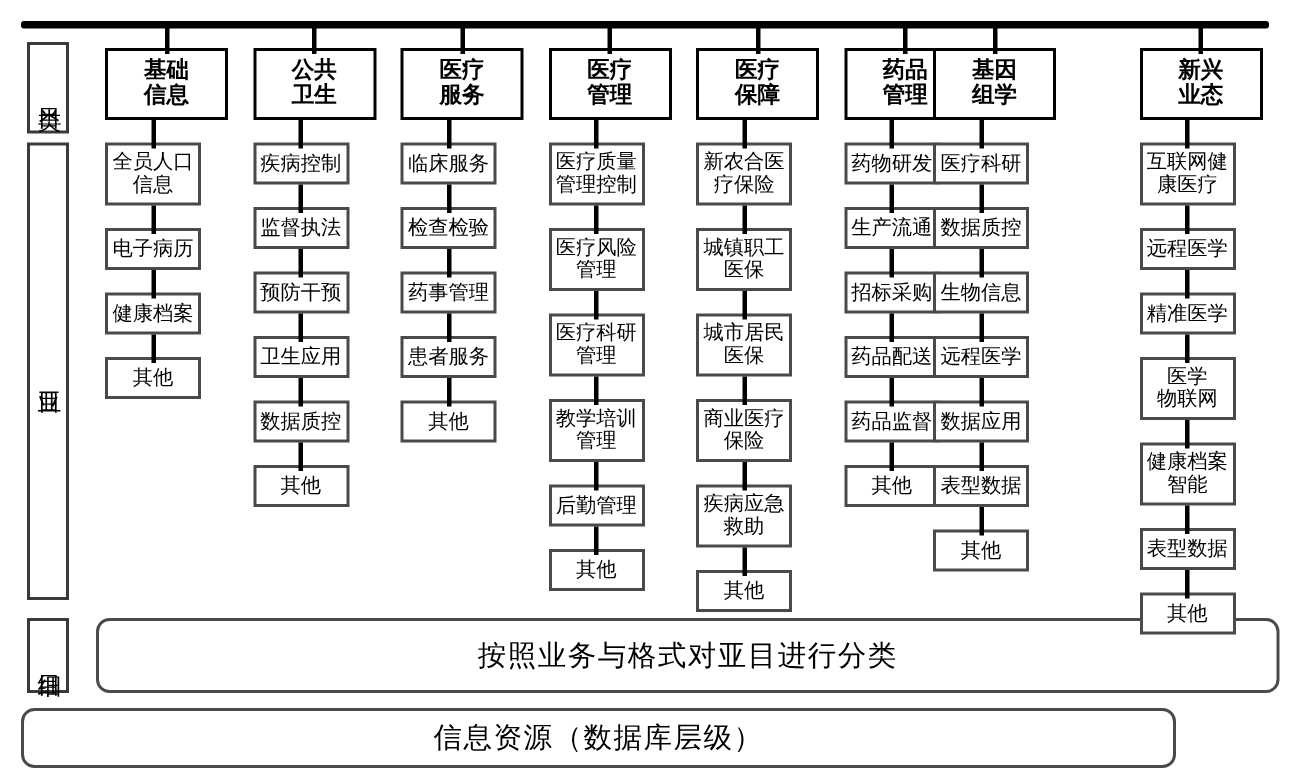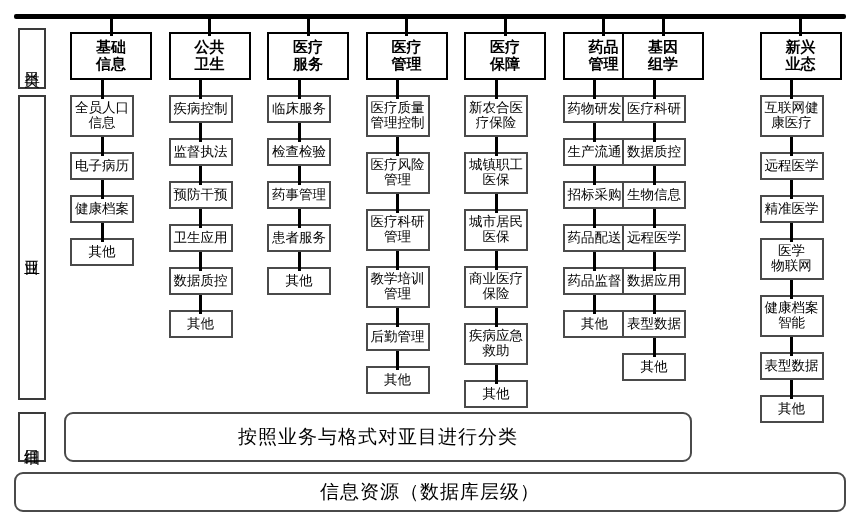--- a/index.html
+++ b/index.html
@@ -130,22 +130,22 @@
     box-sizing: border-box;
     border: 2px solid #4a4a4a;
     border-radius: 9px;
     background: #ffffff;
     display: flex;
     align-items: center;
     justify-content: center;
     font-size: 19px;
     letter-spacing: 1px;
   }
-  .bar-fine  { left: 64px; top: 412px; width: 628px; height: 50px; }
-  .bar-total { left: 14px; top: 472px; width: 832px; height: 40px; }
+  .bar-fine  { left: 64px; top: 412px; width: 789px; height: 50px; }
+  .bar-total { left: 14px; top: 472px; width: 770px; height: 40px; }
 </style>
 </head>
 <body>
 
 <div id="diagram">
 
   <div class="trunk"></div>
 
   <div class="sidelabel cat">类目</div>
   <div class="sidelabel sub">亚目</div>

